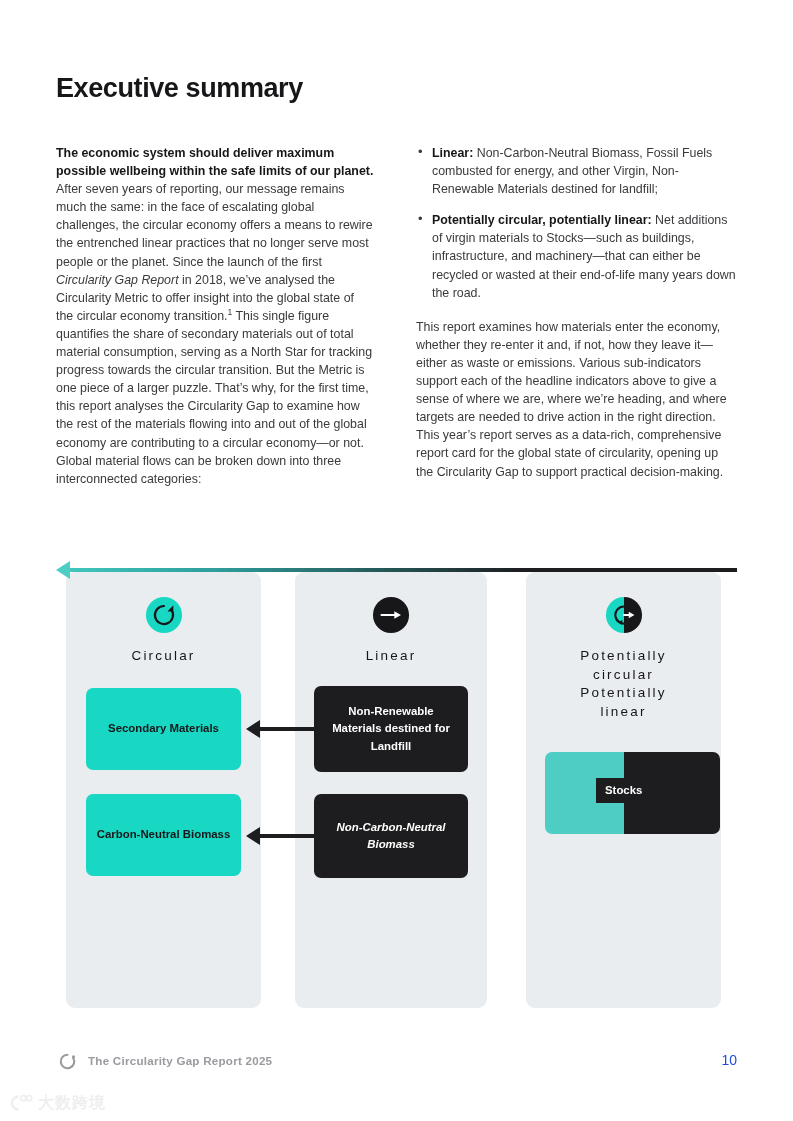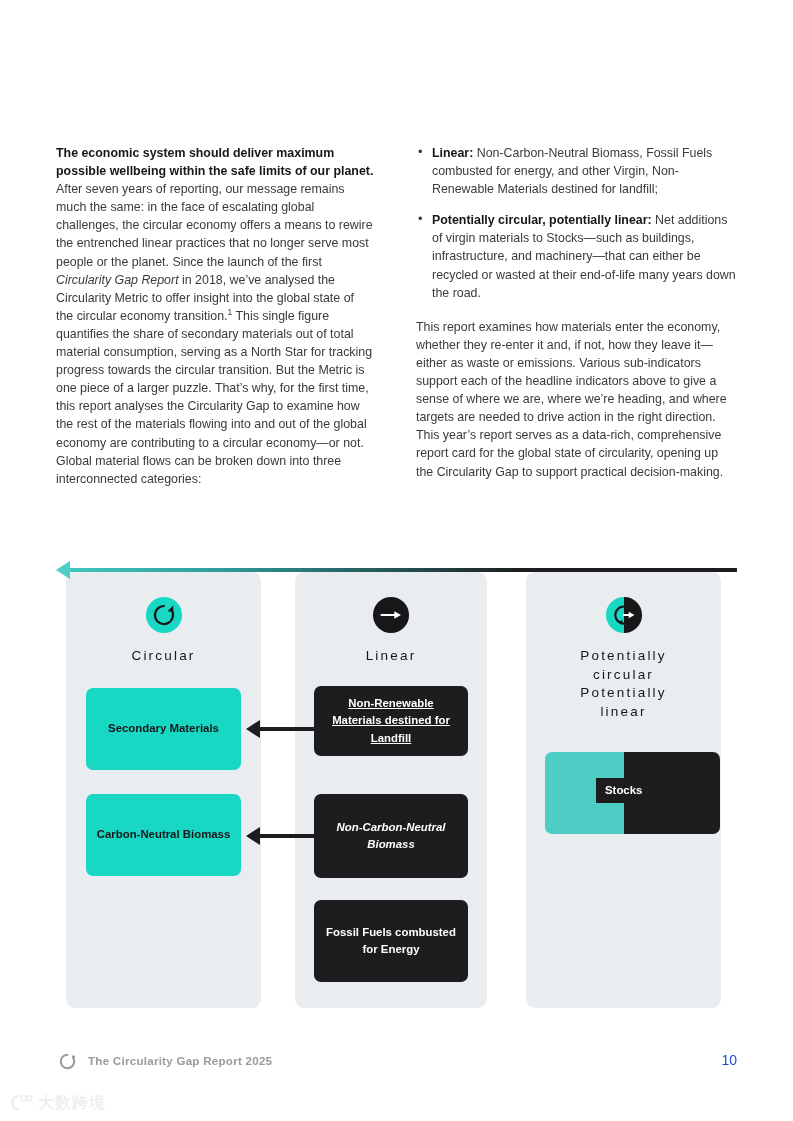--- a/index.html
+++ b/index.html
@@ -119,21 +119,21 @@
     font-weight: bold;
     line-height: 17.5px;
     box-sizing: border-box;
     padding: 4px 10px;
   }
   .box-teal { background: #18d8c4; color: #17171a; }
   .box-dark { background: #1d1d1f; color: #ffffff; }
 
   .box-secondary  { left: 30px;  top: 120px; width: 155px; height: 82px; }
   .box-biomass    { left: 30px;  top: 226px; width: 155px; height: 82px; }
-  .box-nonrenew   { left: 258px; top: 118px; width: 154px; height: 70px; text-decoration: underline; }
+  .box-nonrenew   { left: 258px; top: 118px; width: 154px; height: 86px; }
   .box-noncarbon  { left: 258px; top: 226px; width: 154px; height: 84px; font-style: italic; }
   .box-fossil     { left: 258px; top: 332px; width: 154px; height: 82px; }
 
   
   .box-stocks {
     position: absolute;
     left: 489px;
     top: 184px;
     width: 175px;
     height: 82px;
@@ -247,20 +247,21 @@
     color: #c9ccd1;
     letter-spacing: 1px;
     font-family: "DejaVu Sans", sans-serif;
   }
 </style>
 </head>
 <body>
 
 <div class="page">
 
+  <h1 class="page-title">Executive summary</h1>
 
   <div class="col col-left">
     <p><span class="lead">The economic system should deliver maximum possible wellbeing within the safe limits of our planet.</span><span> After seven years of reporting, our message remains much the same: in the face of escalating global challenges, the circular economy offers a means to rewire the entrenched linear practices that no longer serve most people or the planet. Since the launch of the first </span><em>Circularity Gap Report</em><span> in 2018, we’ve analysed the Circularity Metric to offer insight into the global state of the circular economy transition.</span><sup>1</sup><span> This single figure quantifies the share of secondary materials out of total material consumption, serving as a North Star for tracking progress towards the circular transition. But the Metric is one piece of a larger puzzle. That’s why, for the first time, this report analyses the Circularity Gap to examine how the rest of the materials flowing into and out of the global economy are contributing to a circular economy—or not. Global material flows can be broken down into three interconnected categories:</span></p>
   </div>
 
   <div class="col col-right">
     <ul class="bullets">
       <li><b>Linear:</b><span> Non-Carbon-Neutral Biomass, Fossil Fuels combusted for energy, and other Virgin, Non-Renewable Materials destined for landfill;</span></li>
       <li><b>Potentially circular, potentially linear:</b><span> Net additions of virgin materials to Stocks—such as buildings, infrastructure, and machinery—that can either be recycled or wasted at their end-of-life many years down the road.</span></li>
     </ul>
@@ -314,21 +315,20 @@
         <div>Potentially</div>
         <div>linear</div>
       </div>
     </div>
 
     <div class="box box-teal box-secondary">Secondary Materials</div>
     <div class="box box-teal box-biomass">Carbon-Neutral Biomass</div>
 
     <div class="box box-dark box-nonrenew">Non-Renewable Materials destined for Landfill</div>
     <div class="box box-dark box-noncarbon">Non-Carbon-Neutral Biomass</div>
-    <div class="box box-dark box-fossil">Fossil Fuels combusted for Energy</div>
 
     <div class="box-stocks">
       <div class="stocks-left"></div>
       <div class="stocks-right"></div>
       <div class="stocks-label">Stocks</div>
     </div>
 
     <div class="arrow arrow-1">
       <div class="shaft"></div>
       <div class="head"></div>

